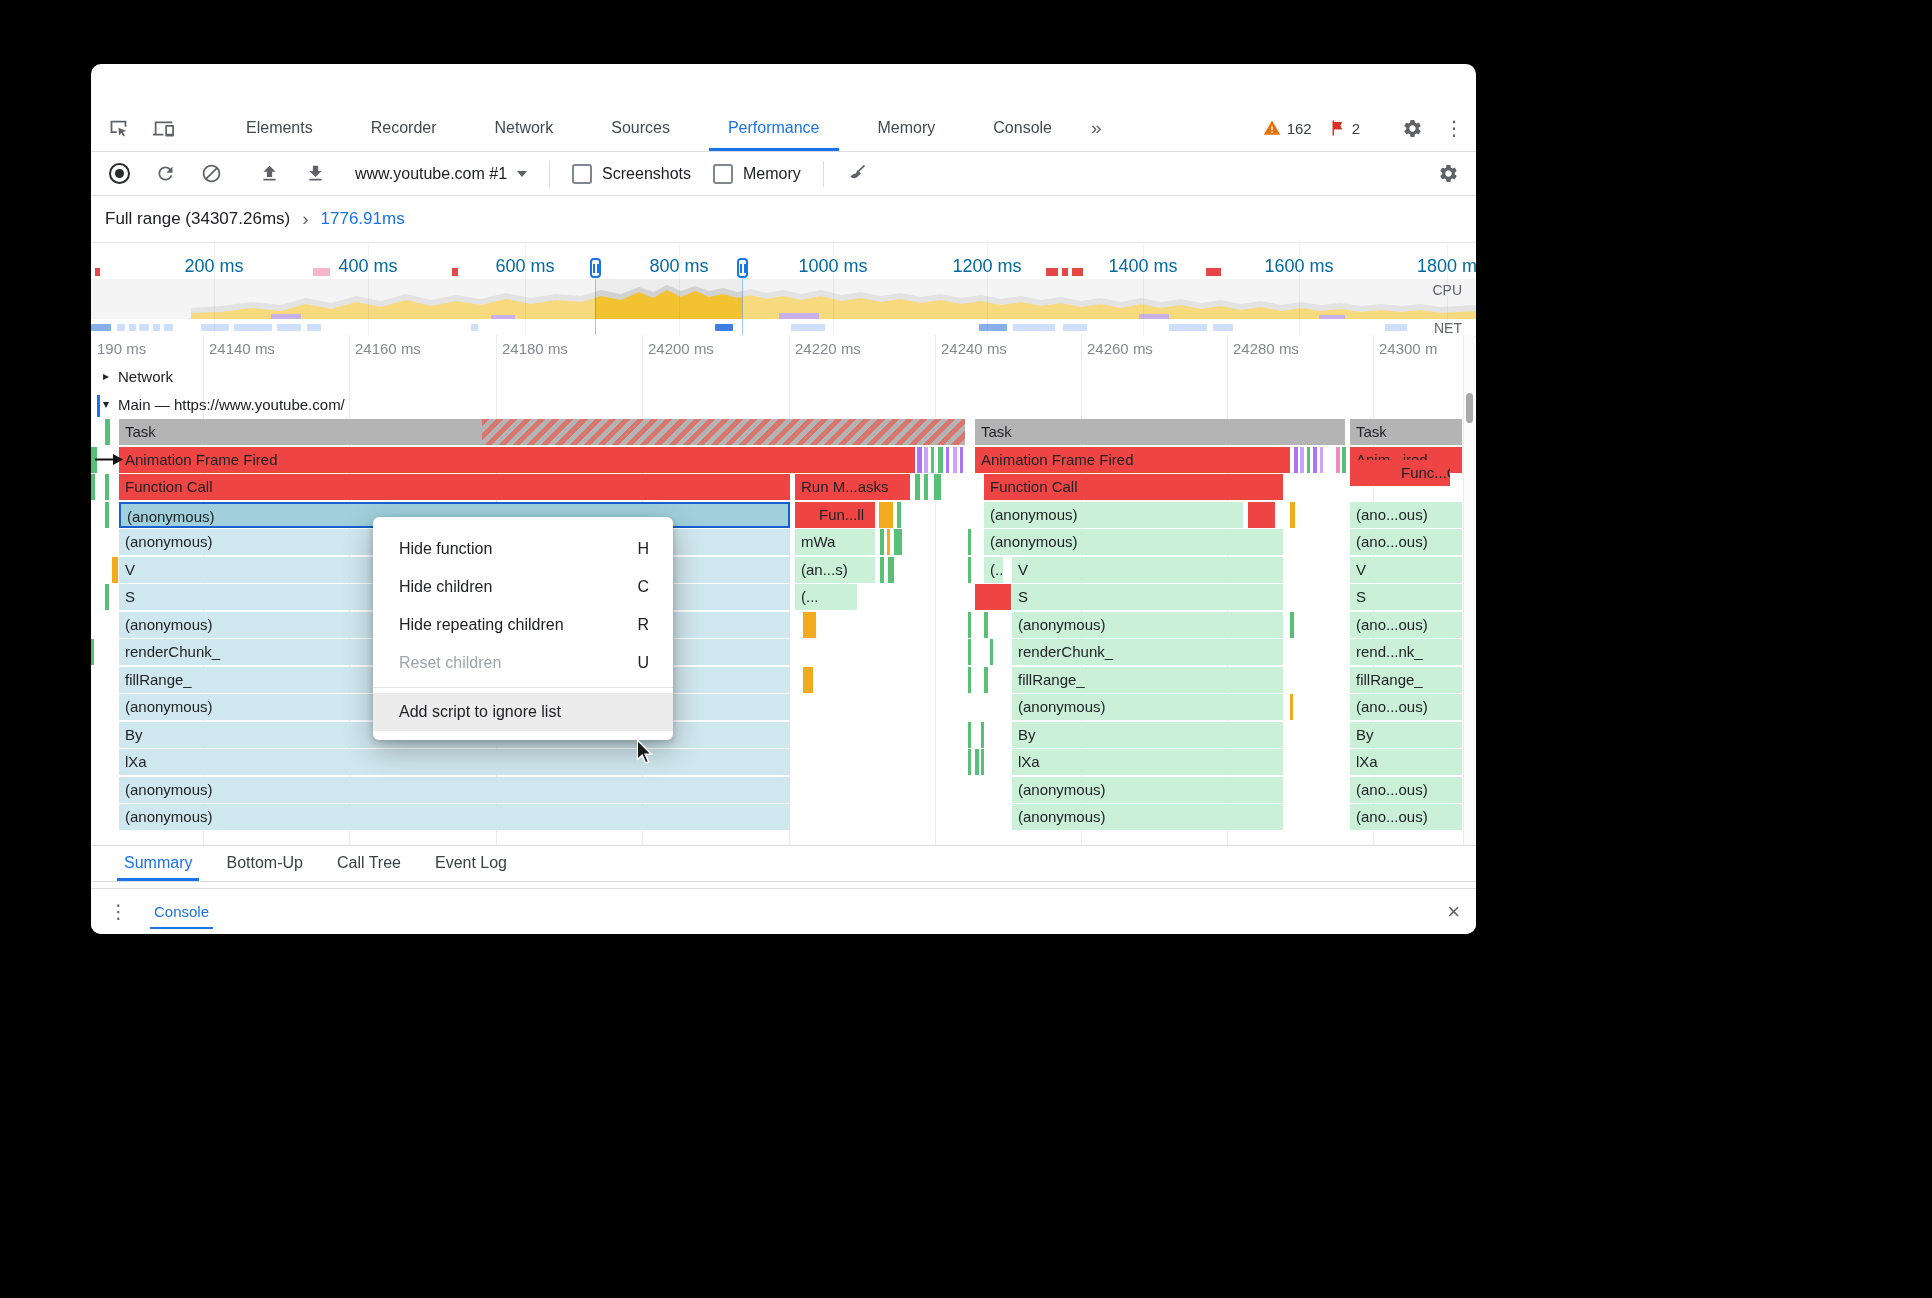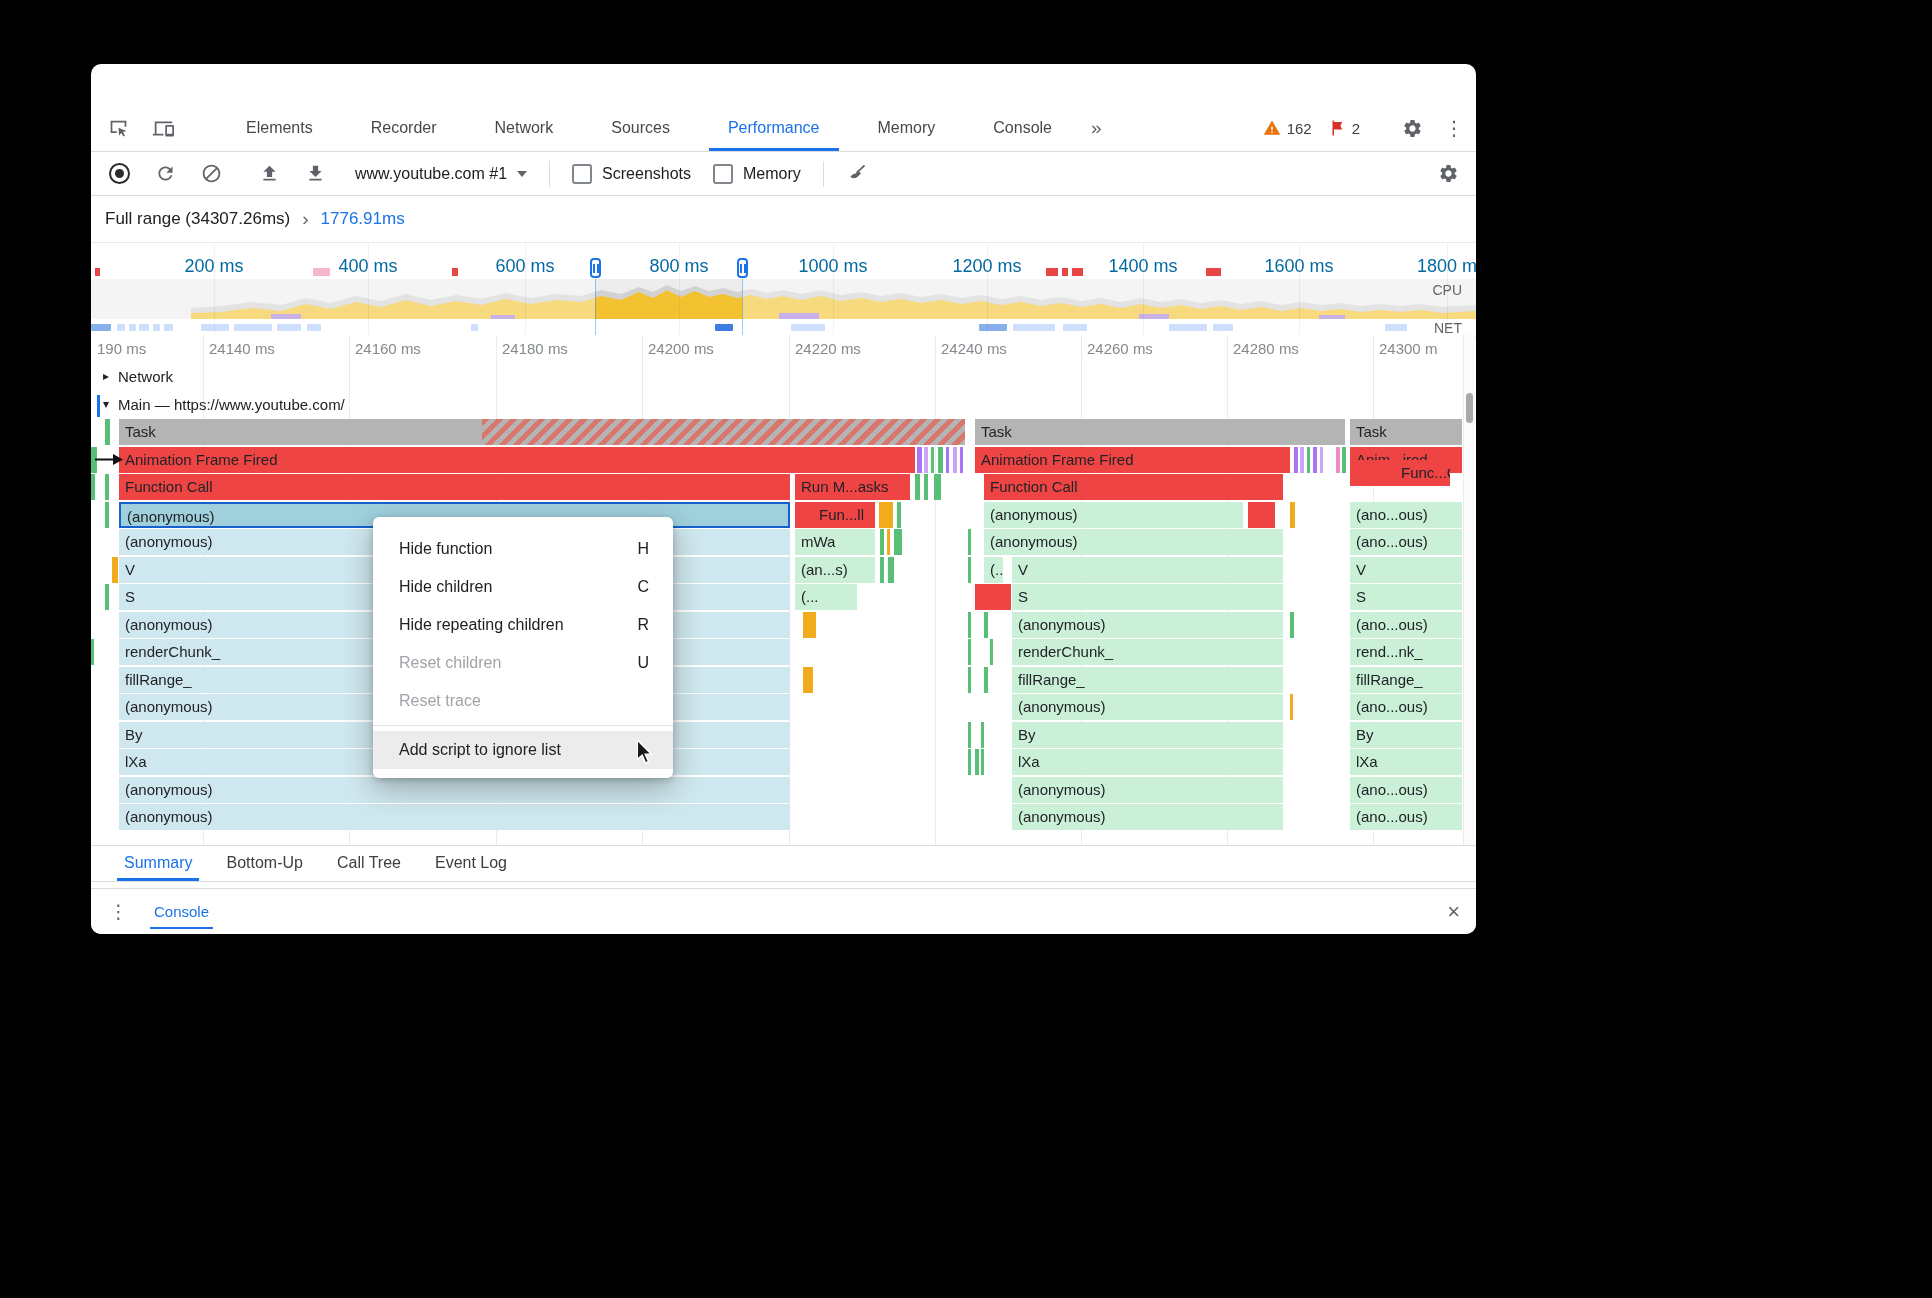--- a/index.html
+++ b/index.html
@@ -588,24 +588,20 @@
         <span class="mi-key">C</span>
       </div>
       <div class="menu-item">
         <span class="mi-label">Hide repeating children</span>
         <span class="mi-key">R</span>
       </div>
       <div class="menu-item disabled">
         <span class="mi-label">Reset children</span>
         <span class="mi-key">U</span>
       </div>
-      <div class="menu-item disabled">
-        <span class="mi-label">Reset trace</span>
-        <span class="mi-key"></span>
-      </div>
       <div class="menu-sep"></div>
       <div class="menu-item highlighted">
         <span class="mi-label">Add script to ignore list</span>
         <span class="mi-key"></span>
       </div>
     </div>
   <svg class="cursor-svg" width="17" height="26" viewBox="0 0 14 22">
     <path d="M0 0 L0 16.5 L4.2 12.9 L7 19.5 L9.6 18.4 L6.8 12 L12 12 Z" fill="#1a1a1a" stroke="#fff" stroke-width="1.3"></path>
   </svg>
 

